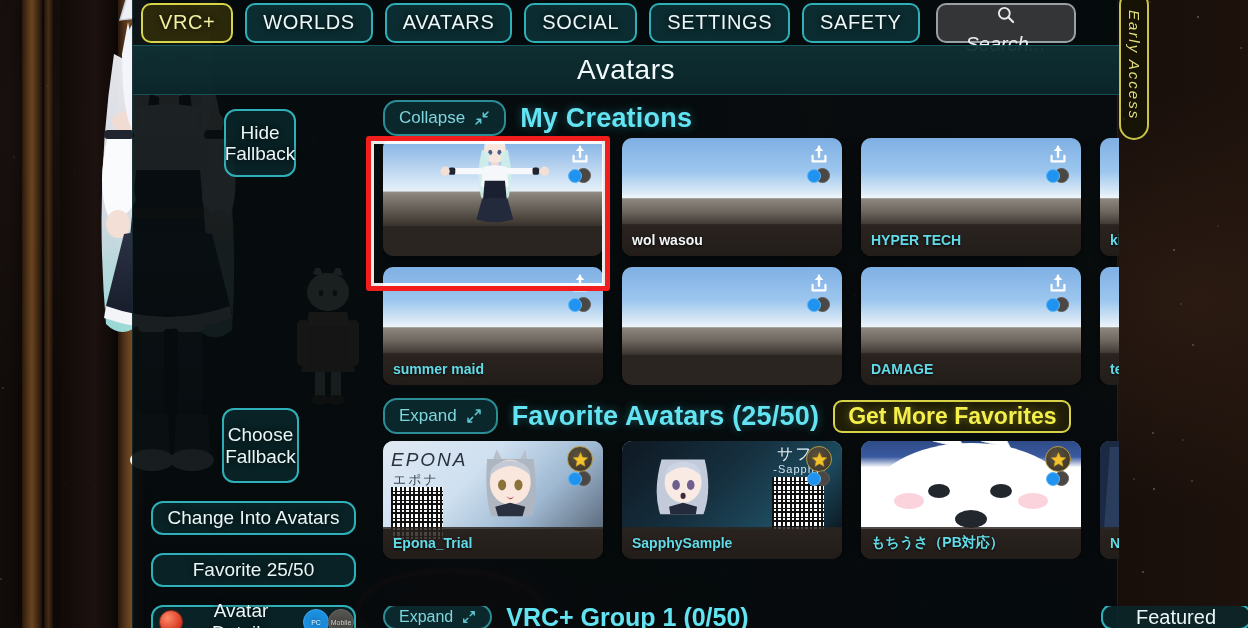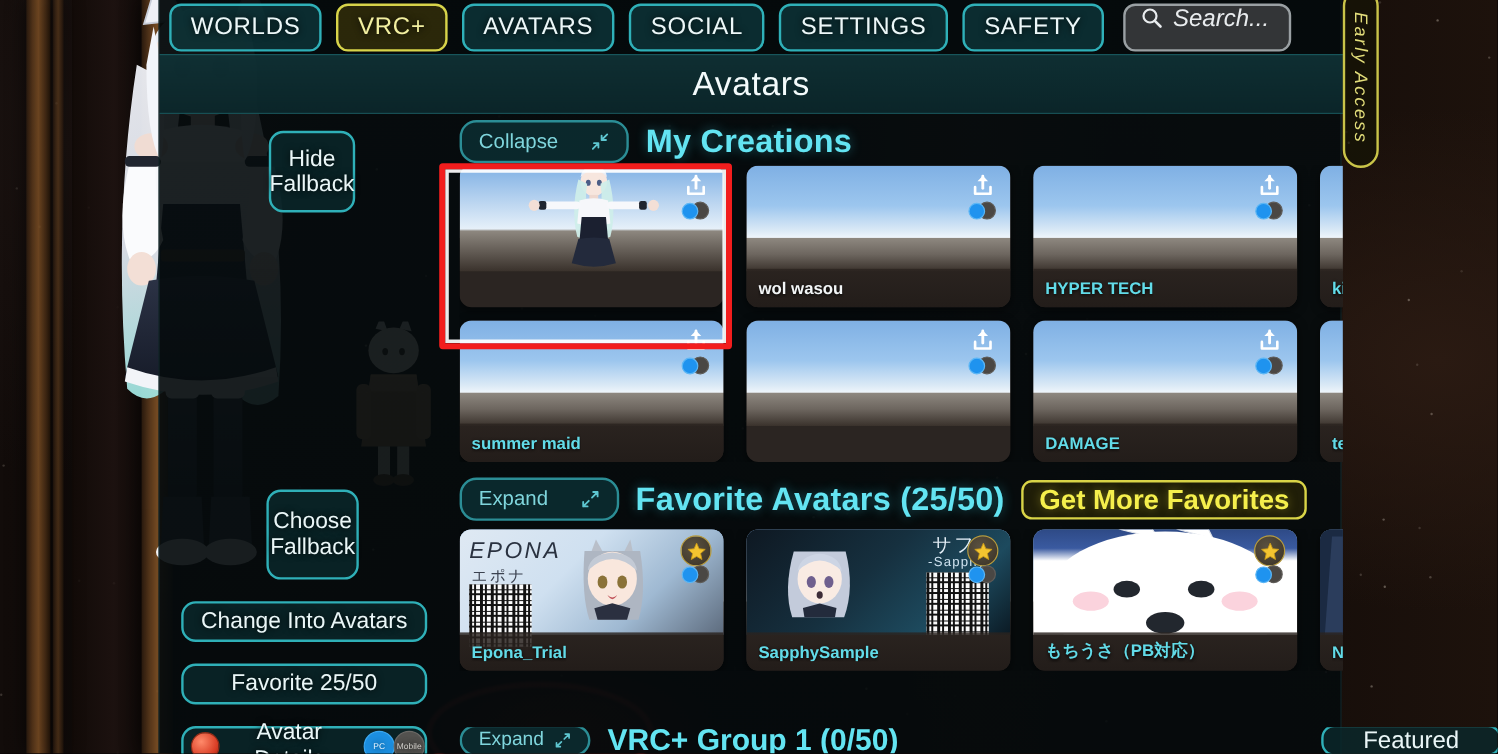--- a/index.html
+++ b/index.html
@@ -90,24 +90,24 @@
     font-family: "Liberation Sans Narrow", "Liberation Sans", sans-serif;
     text-shadow: 0 0 6px rgba(0,0,0,.9);
     white-space: nowrap;
   }
   #nav-vrcplus {
     border-color: #d7d44a; background: rgba(52,48,10,.8);
     color: #f2efa0; min-width: 84px;
   }
   #search-box {
     height: 40px; width: 140px; margin-left: 4px;
-    display: flex; gap: 8px; padding: 0 12px;
+    display: flex; align-items: center; gap: 8px; padding: 0 12px;
     border: 2px solid #9aa0a3; border-radius: 10px;
     background: rgba(55,57,60,.92);
-    color: #e9ecee; font-size: 20px; font-style: italic;
+    color: #e9ecee; font-size: 20px; font-style: italic; flex-direction: column;
   }
   #search-box svg { flex: 0 0 auto; }
 
   
   #page-title-bar {
     position: absolute; left: 0; top: 45px; width: 986px; height: 50px;
     display: flex; align-items: center; justify-content: center;
     background: linear-gradient(180deg, rgba(15,48,52,.95), rgba(11,38,42,.95));
     border-top: 1px solid rgba(47,176,184,.35);
     border-bottom: 1px solid rgba(47,176,184,.25);
@@ -164,21 +164,21 @@
     margin-left: -9px;
   }
 
   
   #content-area {
     position: absolute; left: 250px; top: 98px; width: 736px; height: 530px;
   }
 
   .section-header { display: flex; align-items: center; gap: 14px; height: 40px; }
   .toggle-btn {
-    height: 28px; padding: 16px 14px; display: flex; align-items: center; gap: 27px;
+    height: 28px; padding: 16px 14px; display: flex; align-items: center; gap: 9px;
     border: 2px solid #2b8d95; border-radius: 14px;
     background: rgba(12,46,50,.85);
     color: #7fd5dc; font-size: 17px;
   }
   .toggle-btn svg { flex: 0 0 auto; }
   .section-title {
     color: #63e4f2; font-size: 27px; font-weight: bold; letter-spacing: .2px;
     text-shadow: 0 0 10px rgba(50,190,210,.45);
     white-space: nowrap;
   }
@@ -517,25 +517,25 @@
       <rect x="30" y="104" width="10" height="26" fill="#e9e2d2"></rect>
       <rect x="46" y="104" width="10" height="26" fill="#e9e2d2"></rect>
       <ellipse cx="35" cy="132" rx="9" ry="5" fill="#6b4a2c"></ellipse>
       <ellipse cx="51" cy="132" rx="9" ry="5" fill="#6b4a2c"></ellipse>
     </svg>
   </div>
 
   <div id="menu-panel">
 
     <div id="top-nav">
+      <div class="nav-btn" id="nav-vrcplus">
+        <span>VRC+</span>
+      </div>
       <div class="nav-btn">
         <span>WORLDS</span>
-      </div>
-      <div class="nav-btn" id="nav-vrcplus">
-        <span>VRC+</span>
       </div>
       <div class="nav-btn">
         <span>AVATARS</span>
       </div>
       <div class="nav-btn">
         <span>SOCIAL</span>
       </div>
       <div class="nav-btn">
         <span>SETTINGS</span>
       </div>

